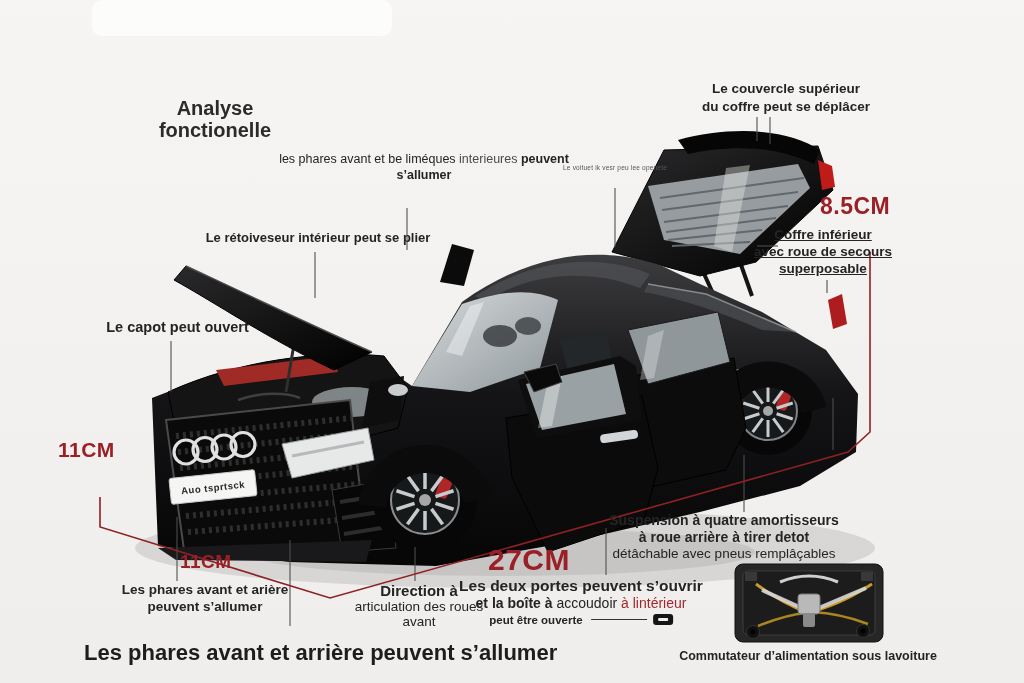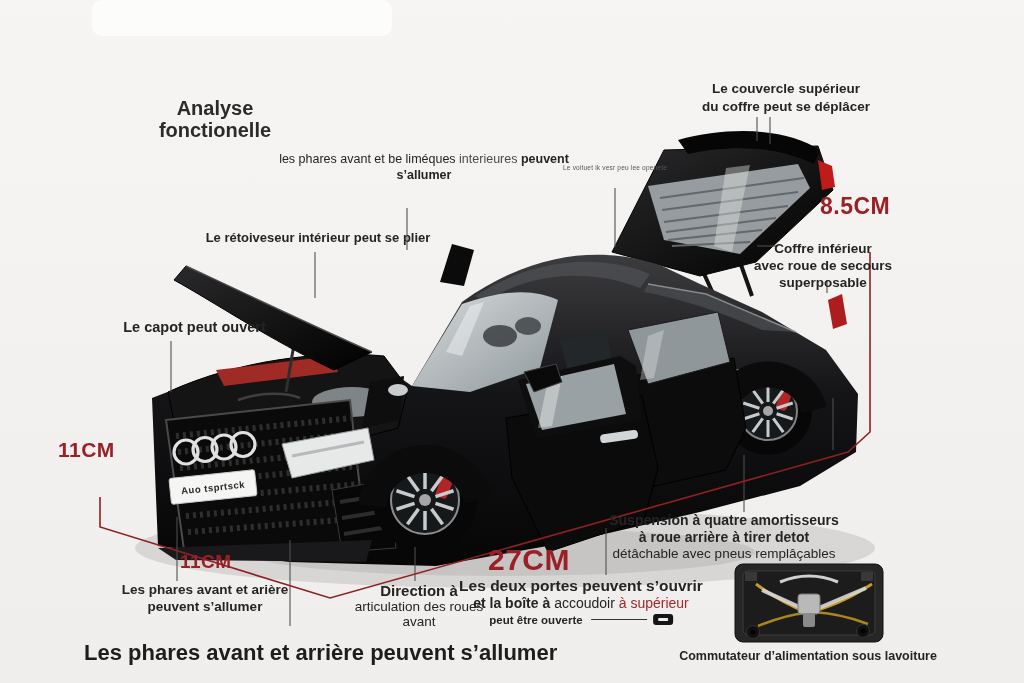--- a/index.html
+++ b/index.html
@@ -262,54 +262,54 @@
 
   <div class="txt volant" style="left:424px;top:151px;">
     <div><span class="n">les phares avant et be liméques </span><span class="n" style="color:#4a4a4a">interieures </span><span class="b">peuvent</span></div>
     <div class="b">s’allumer</div>
   </div>
 
   <div class="txt smallg" style="left:615px;top:164px;">Le voituet ik vesr peu lee openete</div>
 
   <div class="txt retro" style="left:318px;top:230px;">Le rétoiveseur intérieur peut se plier</div>
 
-  <div class="txt capot" style="left:190px;top:319px;padding-left:9px;">Le capot peut ouvert</div>
+  <div class="txt capot" style="left:173px;top:319px;padding-left:9px;">Le capot peut ouvert</div>
 
   <div class="txt couv" style="left:786px;top:80px;">
     <div>Le couvercle supérieur</div>
     <div>du coffre peut se déplâcer</div>
   </div>
 
   <div class="dim d85" style="left:820px;top:193px;">8.5CM</div>
   <div class="dim d11l" style="left:58px;top:438px;">11CM</div>
   <div class="dim d11b" style="left:180px;top:551px;">11CM</div>
   <div class="dim d27" style="left:488px;top:543px;">27CM</div>
 
-  <div class="txt coffreinf" style="left:823px;top:240px;">
+  <div class="txt coffreinf" style="left:823px;top:226px;text-decoration:underline;">
     <div>Coffre inférieur</div>
     <div>avec roue de secours</div>
     <div class="sb">superposable</div>
   </div>
 
   <div class="txt pharessm" style="left:205px;top:582px;">
     <div>Les phares avant et arière</div>
     <div>peuvent s’allumer</div>
   </div>
 
   <div class="txt pharesbig left" style="left:84px;top:629px;">Les phares avant et arrière peuvent s’allumer</div>
 
   <div class="txt" style="left:419px;top:582px;">
     <div class="dir1">Direction à</div>
     <div class="dir2">articulation des roues</div>
     <div class="dir2">avant</div>
   </div>
 
   <div class="txt portes" style="left:581px;top:576px;">
     <div class="l1">Les deux portes peuvent s’ouvrir</div>
-    <div class="l2"><span class="b">et la boîte à</span><span class="n"> accoudoir </span><span class="red">à supérieur</span></div>
+    <div class="l2"><span class="b">et la boîte à</span><span class="n"> accoudoir </span><span class="red">à lintérieur</span></div>
     <div class="l3"><span>peut être ouverte</span><span class="rule"></span><span class="boxicon"></span></div>
   </div>
 
   <div class="txt susp" style="left:724px;top:512px;">
     <div>Suspension à quatre amortisseurs</div>
     <div>à roue arrière à tirer detot</div>
     <div class="l3">détâchable avec pneus remplâçables</div>
   </div>
 
 

